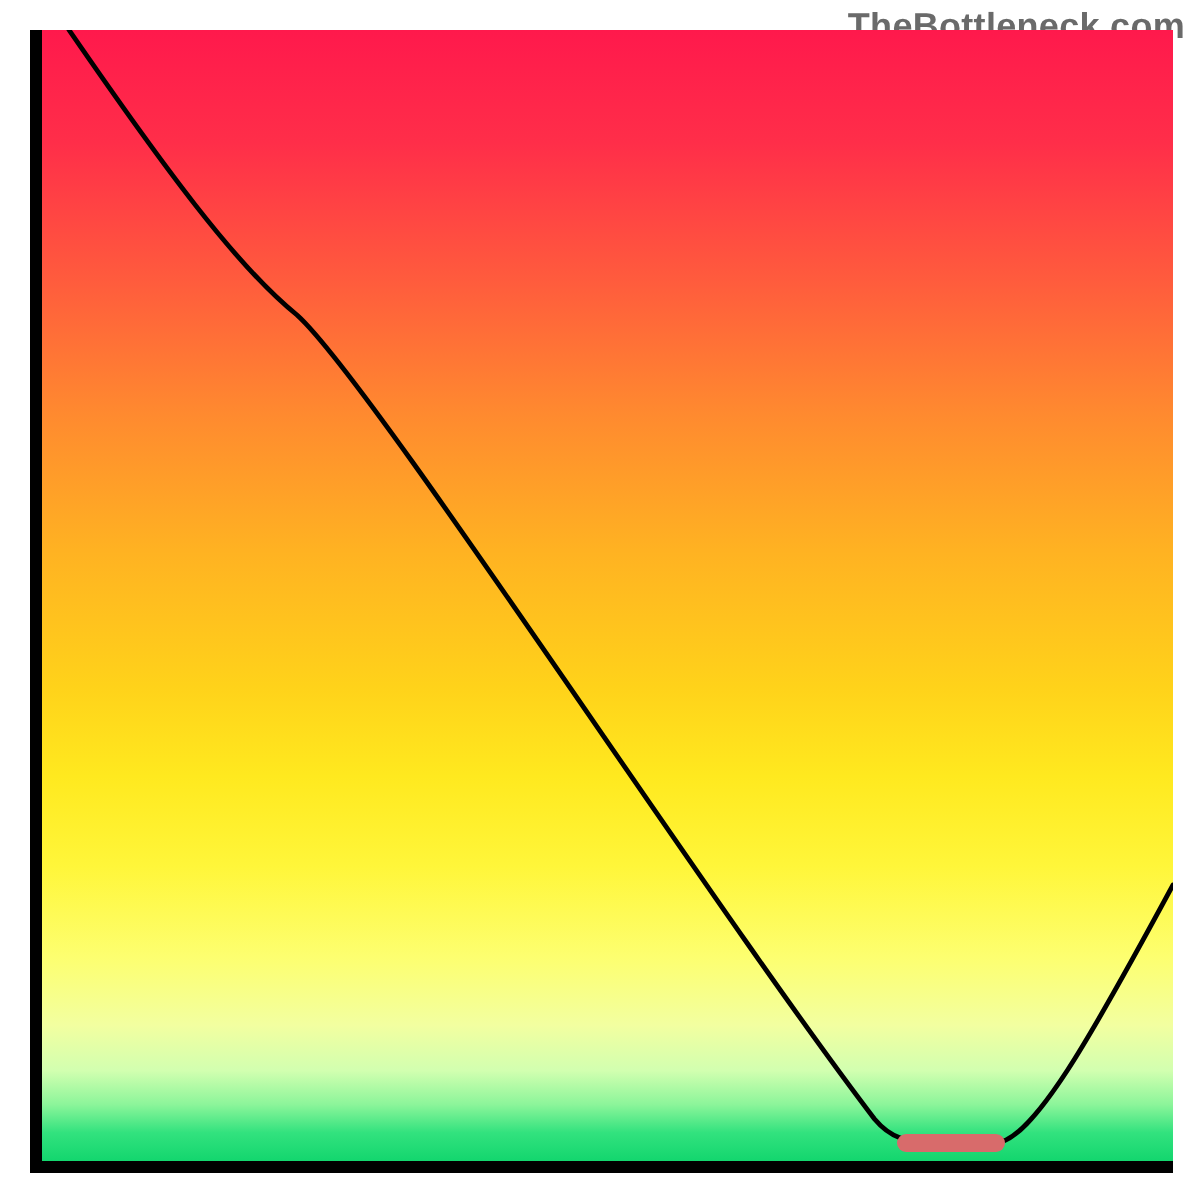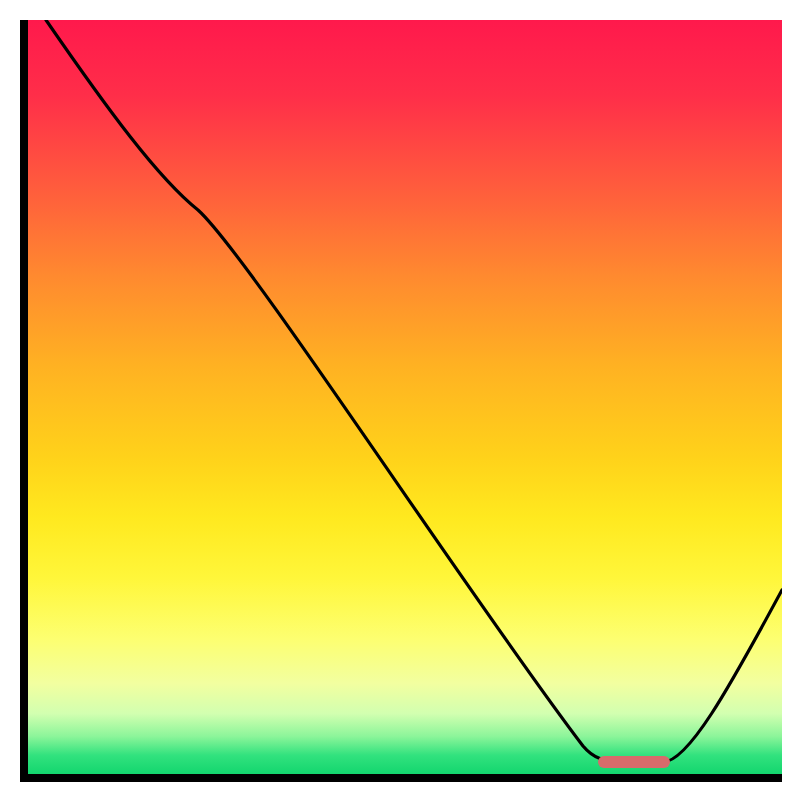--- a/index.html
+++ b/index.html
@@ -78,20 +78,21 @@
     position: absolute;
     height: 12px;
     border-radius: 6px;
     background: #d86b6b;
   }
 </style>
 </head>
 <body>
 <div class="frame">
 
+  <div class="watermark">TheBottleneck.com</div>
 
   <div class="plot">
     <svg class="curve" viewBox="0 0 754 754" preserveAspectRatio="none">
       <path d="M 18 0 C 80 90, 130 158, 170 190 C 220 235, 440 575, 555 726 C 565 738, 575 742, 600 742 L 635 742 C 660 742, 700 670, 754 570"></path>
     </svg>
     <div class="marker" style="left: 570px; width: 72px; bottom: 6px;"></div>
   </div>
 
   <div class="axis axis-y"></div>
   <div class="axis axis-x"></div>

